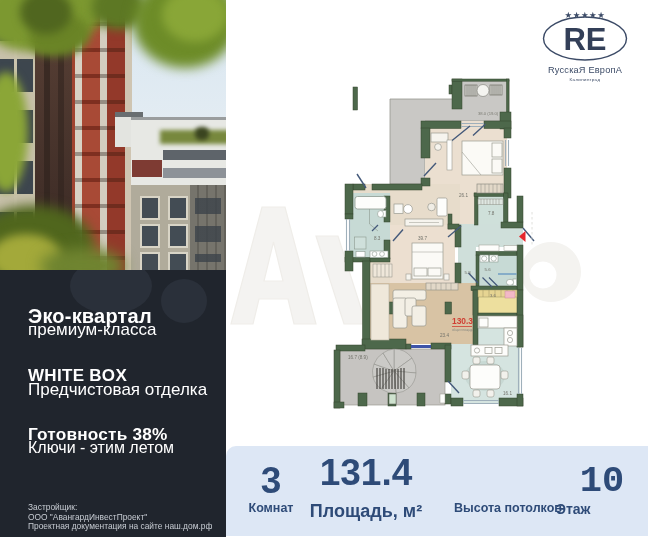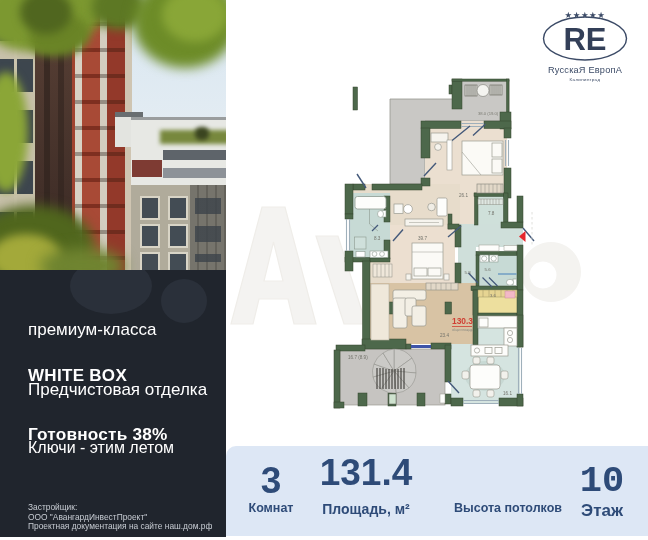--- a/index.html
+++ b/index.html
@@ -90,20 +90,21 @@
 
     <div class="abs" style="left:195px;top:127px;width:14px;height:13px;background:#3a4420;border-radius:40%;filter:blur(2px);"></div>
   </div>
 
   <div class="abs" id="panel" style="left:0;top:270px;width:226px;height:267px;background:#20252d;overflow:hidden;color:#fff;">
 
     <div class="abs" style="left:70px;top:-12px;width:82px;height:56px;background:#2a303a;border-radius:50%;"></div>
 
     <div class="abs" style="left:161px;top:9px;width:46px;height:44px;background:#2a303a;border-radius:50%;"></div>
 
+    <div class="abs" style="left:28px;top:34.5px;font-size:20px;font-weight:bold;letter-spacing:0.2px;">Эко-квартал</div>
 
     <div class="abs" style="left:28px;top:50px;font-size:17px;">премиум-класса</div>
 
     <div class="abs" style="left:28px;top:110px;font-size:17px;">Предчистовая отделка</div>
 
     <div class="abs" style="left:28px;top:96px;font-size:17px;font-weight:bold;letter-spacing:0.3px;">WHITE BOX</div>
 
     <div class="abs" style="left:28px;top:153.5px;font-size:17.2px;font-weight:bold;letter-spacing:0.2px;">Готовность 38%</div>
 
     <div class="abs" style="left:28px;top:168.5px;font-size:16px;">Ключи - этим летом</div>
@@ -112,28 +113,28 @@
   </div>
 
   <div class="abs" id="bar" style="left:226px;top:446px;width:422px;height:90px;background:#dde7f5;border-top-left-radius:10px;color:#2e4b78;">
 
     <div class="abs" style="left:0px;top:14px;width:90px;text-align:center;font-size:37px;font-weight:bold;">3</div>
 
     <div class="abs" style="left:0px;top:55px;width:90px;text-align:center;font-size:12.5px;font-weight:bold;">Комнат</div>
 
     <div class="abs" style="left:75px;top:6px;width:130px;text-align:center;font-size:37px;font-weight:bold;">131.4</div>
 
-    <div class="abs" style="left:75px;top:55px;width:130px;text-align:center;font-size:14px;font-weight:bold;">Площадь, м²</div>
+    <div class="abs" style="left:75px;top:55px;width:130px;text-align:center;font-size:18px;font-weight:bold;">Площадь, м²</div>
 
 
     <div class="abs" style="left:228px;top:55px;width:100px;text-align:center;font-size:12.5px;font-weight:bold;white-space:nowrap;">Высота потолков</div>
 
     <div class="abs" style="left:330px;top:14px;width:92px;text-align:center;font-size:37px;font-weight:bold;font-family:Liberation Mono, monospace;">10</div>
 
-    <div class="abs" style="left:330px;top:55px;width:92px;text-align:center;font-size:17px;font-weight:bold;">Этаж</div>
+    <div class="abs" style="left:330px;top:55px;width:92px;text-align:left;font-size:14px;font-weight:bold;">Этаж</div>
   </div>
 
   <svg class="abs" id="plan" style="left:0;top:0;" width="648" height="540" viewBox="0 0 648 540">
 
     <path d="M231,324 L262,207 L285,207 L316,324 L294,324 L288,299 L259,299 L253,324 Z M264,281 L283,281 L273.5,242 Z" fill="#f4f3f1" stroke="#efede9" stroke-width="1.2"></path>
 
     <path d="M316,236 L338,236 L366,324 L344,324 Z" fill="#f4f3f1" stroke="#efede9" stroke-width="1.2"></path>
 
     <path d="M551,242 a30,30 0 1 0 0.01,0 Z M543,261.5 a13.5,13.5 0 1 1 -0.01,0 Z" fill="#f4f3f0" fill-rule="evenodd"></path>
 

